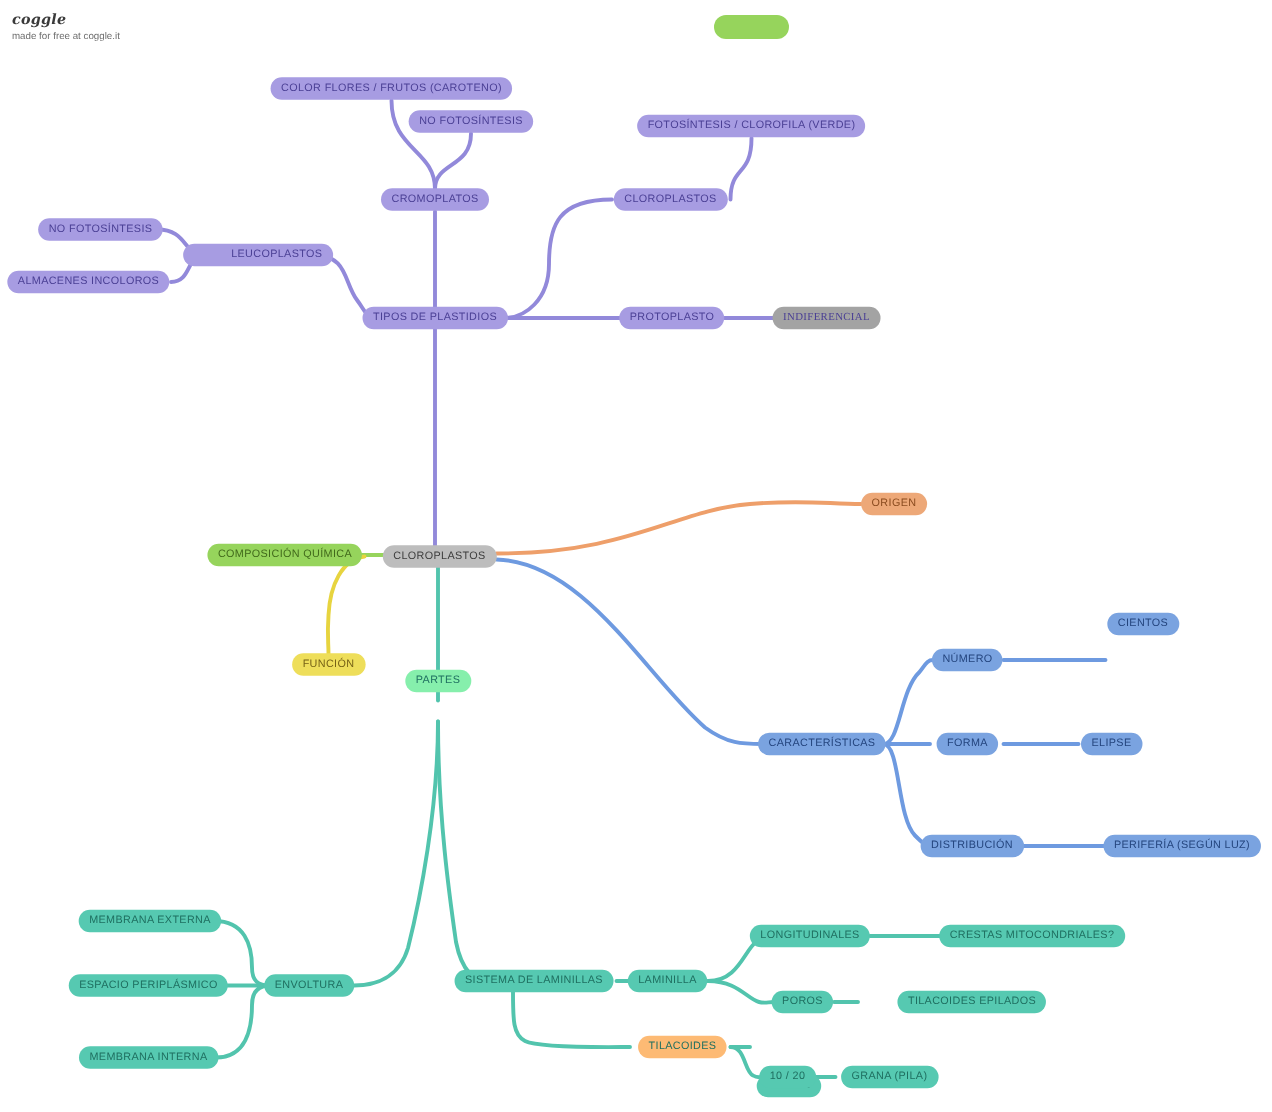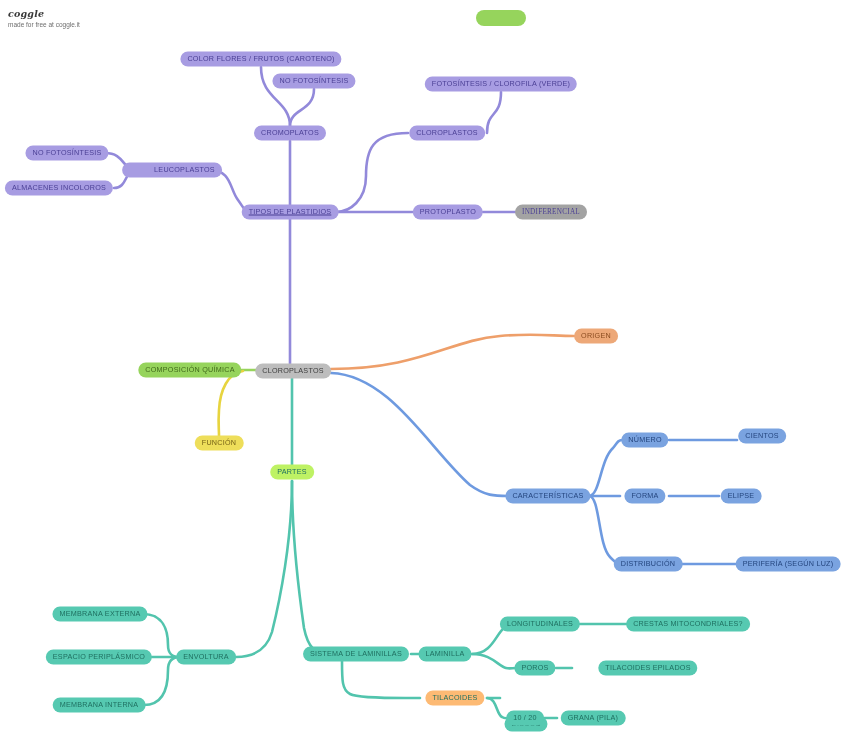--- a/index.html
+++ b/index.html
@@ -124,30 +124,30 @@
   <div id="node-layer">
       <div class="node empty" style="left: 501px; top: 18px; background: rgb(150, 212, 92); color: rgb(65, 105, 27);"></div>
       <div class="node" style="left: 261px; top: 59px; background: rgb(167, 156, 226); color: rgb(74, 63, 148);">COLOR FLORES / FRUTOS (CAROTENO)</div>
       <div class="node" style="left: 314px; top: 81px; background: rgb(167, 156, 226); color: rgb(74, 63, 148);">NO FOTOSÍNTESIS</div>
       <div class="node" style="left: 501px; top: 84px; background: rgb(167, 156, 226); color: rgb(74, 63, 148);">FOTOSÍNTESIS / CLOROFILA (VERDE)</div>
       <div class="node" style="left: 290px; top: 133px; background: rgb(167, 156, 226); color: rgb(74, 63, 148);">CROMOPLATOS</div>
       <div class="node" style="left: 447px; top: 133px; background: rgb(167, 156, 226); color: rgb(74, 63, 148);">CLOROPLASTOS</div>
       <div class="node" style="left: 67px; top: 153px; background: rgb(167, 156, 226); color: rgb(74, 63, 148);">NO FOTOSÍNTESIS</div>
       <div class="node" style="left: 172px; top: 170px; background: rgb(167, 156, 226); color: rgb(74, 63, 148); padding-left: 32px;">LEUCOPLASTOS</div>
       <div class="node" style="left: 59px; top: 188px; background: rgb(167, 156, 226); color: rgb(74, 63, 148);">ALMACENES INCOLOROS</div>
-      <div class="node" style="left: 290px; top: 212px; background: rgb(167, 156, 226); color: rgb(74, 63, 148); text-decoration: underline;">TIPOS DE PLASTIDIOS</div>
+      <div class="node" style="left: 290px; top: 212px; background: rgb(167, 156, 226); color: rgb(74, 63, 148);">TIPOS DE PLASTIDIOS</div>
       <div class="node" style="left: 448px; top: 212px; background: rgb(167, 156, 226); color: rgb(74, 63, 148);">PROTOPLASTO</div>
       <div class="node" style="left: 551px; top: 212px; background: #a3a3a3; color: rgb(74, 63, 148); font-family: Liberation Serif, serif;">INDIFERENCIAL</div>
       <div class="node" style="left: 596px; top: 336px; background: rgb(237, 168, 120); color: rgb(138, 75, 31);">ORIGEN</div>
       <div class="node" style="left: 190px; top: 370px; background: rgb(150, 212, 92); color: rgb(65, 105, 27);">COMPOSICIÓN QUÍMICA</div>
       <div class="node" style="left: 293px; top: 371px; background: rgb(189, 189, 189); color: rgb(60, 60, 60);">CLOROPLASTOS</div>
       <div class="node" style="left: 219px; top: 443px; background: rgb(238, 222, 90); color: rgb(118, 98, 22);">FUNCIÓN</div>
       <div class="node" style="left: 645px; top: 440px; background: rgb(122, 163, 224); color: rgb(36, 69, 126);">NÚMERO</div>
-      <div class="node" style="left: 762px; top: 436px; background: rgb(122, 163, 224); color: rgb(36, 69, 126);">CIENTOS</div>
-      <div class="node" style="left: 292px; top: 472px; background: #bef264; color: rgb(31, 111, 96); text-align: right;">PARTES</div>
+      <div class="node" style="left: 762px; top: 416px; background: rgb(122, 163, 224); color: rgb(36, 69, 126);">CIENTOS</div>
+      <div class="node" style="left: 292px; top: 454px; background: #86efac; color: rgb(31, 111, 96); text-align: right;">PARTES</div>
       <div class="node" style="left: 548px; top: 496px; background: rgb(122, 163, 224); color: rgb(36, 69, 126);">CARACTERÍSTICAS</div>
       <div class="node" style="left: 645px; top: 496px; background: rgb(122, 163, 224); color: rgb(36, 69, 126);">FORMA</div>
       <div class="node" style="left: 741px; top: 496px; background: rgb(122, 163, 224); color: rgb(36, 69, 126);">ELIPSE</div>
       <div class="node" style="left: 648px; top: 564px; background: rgb(122, 163, 224); color: rgb(36, 69, 126);">DISTRIBUCIÓN</div>
       <div class="node" style="left: 788px; top: 564px; background: rgb(122, 163, 224); color: rgb(36, 69, 126);">PERIFERÍA (SEGÚN LUZ)</div>
       <div class="node" style="left: 100px; top: 614px; background: rgb(86, 201, 177); color: rgb(31, 111, 96);">MEMBRANA EXTERNA</div>
       <div class="node" style="left: 540px; top: 624px; background: rgb(86, 201, 177); color: rgb(31, 111, 96);">LONGITUDINALES</div>
       <div class="node" style="left: 688px; top: 624px; background: rgb(86, 201, 177); color: rgb(31, 111, 96);">CRESTAS MITOCONDRIALES?</div>
       <div class="node" style="left: 99px; top: 657px; background: rgb(86, 201, 177); color: rgb(31, 111, 96);">ESPACIO PERIPLÁSMICO</div>
       <div class="node" style="left: 206px; top: 657px; background: rgb(86, 201, 177); color: rgb(31, 111, 96);">ENVOLTURA</div>

